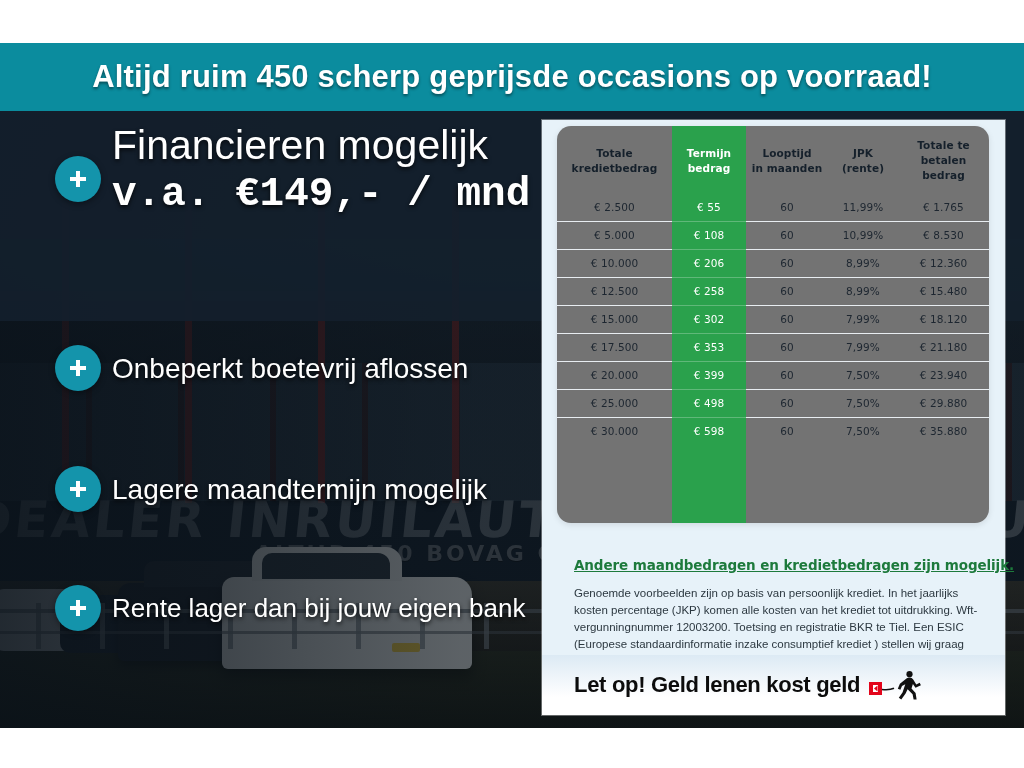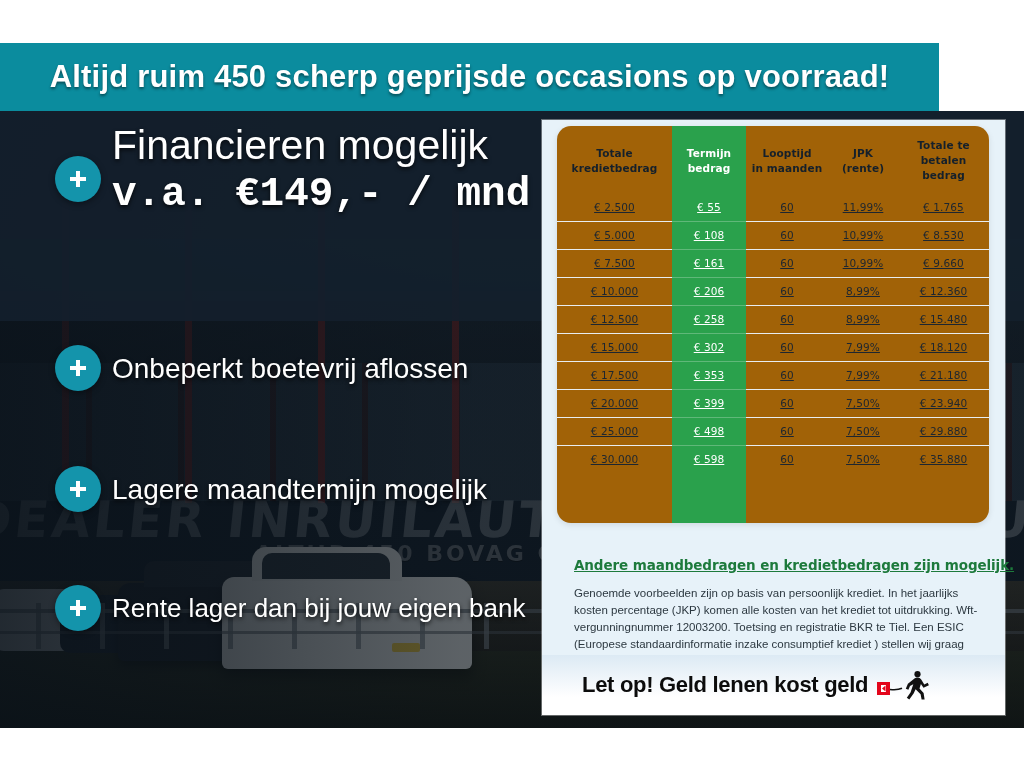--- a/index.html
+++ b/index.html
@@ -6,21 +6,21 @@
   html,body{margin:0;padding:0;background:#ffffff;}
   body{
     width:1024px;height:768px;overflow:hidden;
     font-family:"Liberation Sans","DejaVu Sans",sans-serif;
     -webkit-font-smoothing:antialiased;
   }
   .stage{position:relative;width:1024px;height:768px;background:#ffffff;}
 
   
   .banner{
-    position:absolute;left:0;top:43px;width:939px;height:68px;
+    position:absolute;left:0;top:43px;width:1024px;height:68px;
     background:#0b8c9e;
     display:flex;align-items:center;justify-content:center;
   }
   .banner-text{
     font-size:31px;font-weight:bold;color:#ffffff;letter-spacing:.2px;
     text-shadow:0 2px 3px rgba(0,0,0,.45);
     white-space:nowrap;
   }
 
   
@@ -102,33 +102,33 @@
           text-shadow:0 2px 4px rgba(0,0,0,.8);white-space:nowrap;}
 
   
   .panel{
     position:absolute;left:542px;top:120px;width:463px;height:595px;
     background:#e7f2f9;
     box-shadow:0 0 0 1px rgba(255,255,255,.35);
   }
   .table-card{
     position:absolute;left:15px;top:6px;width:432px;height:397px;
-    background:#a16207;border-radius:14px;overflow:hidden;
+    background:#737373;border-radius:14px;overflow:hidden;
     box-shadow:0 2px 6px rgba(0,0,0,.10);
   }
   .green-col{
     position:absolute;left:115px;top:0;width:74px;height:397px;
     background:#2aa14c;
   }
   table{position:relative;width:432px;border-collapse:collapse;
         table-layout:fixed;}
   th,td{text-align:center;font-family:"DejaVu Sans",sans-serif;}
   th{padding:12px 2px 10px;font-size:10.5px;font-weight:bold;color:#15202b;
      line-height:1.45;letter-spacing:.1px;}
-  td{padding:7.5px 2px;font-size:10.5px;color:#1d2630;letter-spacing:.1px;text-decoration:underline;}
+  td{padding:7.5px 2px;font-size:10.5px;color:#1d2630;letter-spacing:.1px;}
   .col-a{width:115px;} .col-b{width:74px;} .col-c{width:82px;}
   .col-d{width:70px;} .col-e{width:91px;}
   th.green,td.green{color:#ffffff;position:relative;}
   tbody tr td{border-top:1px solid #e8edf1;}
   tbody tr td.green{border-top:1px solid rgba(255,255,255,.25);}
   tbody tr:first-child td{border-top:none;}
 
   .note-title{
     position:absolute;left:32px;top:437px;width:410px;
     font-size:13.5px;font-weight:bold;color:#1d7a3c;
@@ -138,21 +138,21 @@
     position:absolute;left:32px;top:465px;width:404px;
     font-size:11.5px;color:#2c3840;line-height:1.47;
     font-family:"Liberation Sans",sans-serif;
   }
   .warn{
     position:absolute;left:0;top:535px;width:463px;height:60px;
     background:linear-gradient(#dceaf4,#ffffff 70%);
     display:flex;align-items:center;
   }
   .warn-text{
-    margin-left:40px;font-size:22px;font-weight:bold;color:#0c0c0c;
+    margin-left:32px;font-size:22px;font-weight:bold;color:#0c0c0c;
     letter-spacing:-.3px;white-space:nowrap;
   }
   .afm{position:relative;width:56px;height:30px;margin-left:8px;}
 
   .bottom-white{position:absolute;left:0;top:728px;width:1024px;height:40px;background:#ffffff;}
   .top-white{position:absolute;left:0;top:0;width:1024px;height:43px;background:#ffffff;}
 </style>
 </head>
 <body>
 
@@ -289,27 +289,20 @@
               <td>€ 1.765</td>
             </tr>
             <tr>
               <td>€ 5.000</td>
               <td class="green">€ 108</td>
               <td>60</td>
               <td>10,99%</td>
               <td>€ 8.530</td>
             </tr>
             <tr>
-              <td>€ 7.500</td>
-              <td class="green">€ 161</td>
-              <td>60</td>
-              <td>10,99%</td>
-              <td>€ 9.660</td>
-            </tr>
-            <tr>
               <td>€ 10.000</td>
               <td class="green">€ 206</td>
               <td>60</td>
               <td>8,99%</td>
               <td>€ 12.360</td>
             </tr>
             <tr>
               <td>€ 12.500</td>
               <td class="green">€ 258</td>
               <td>60</td>

